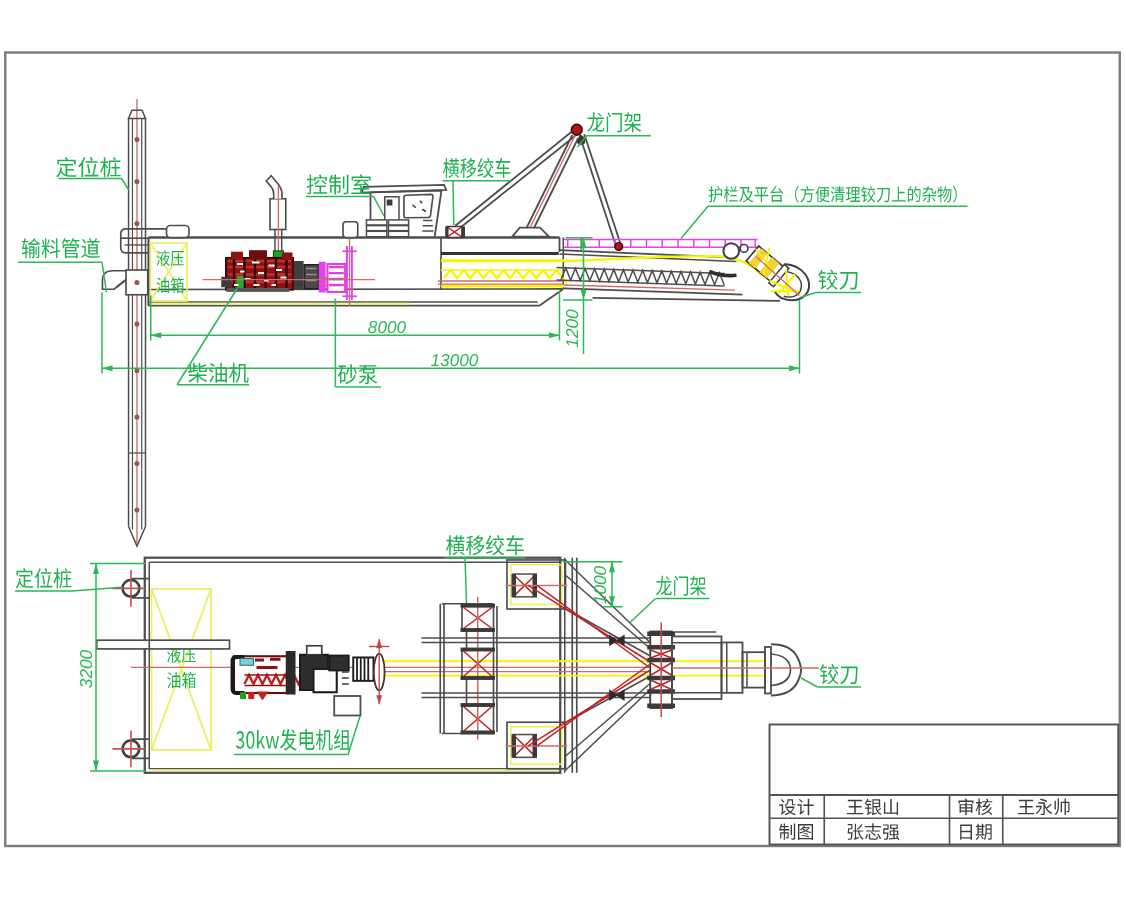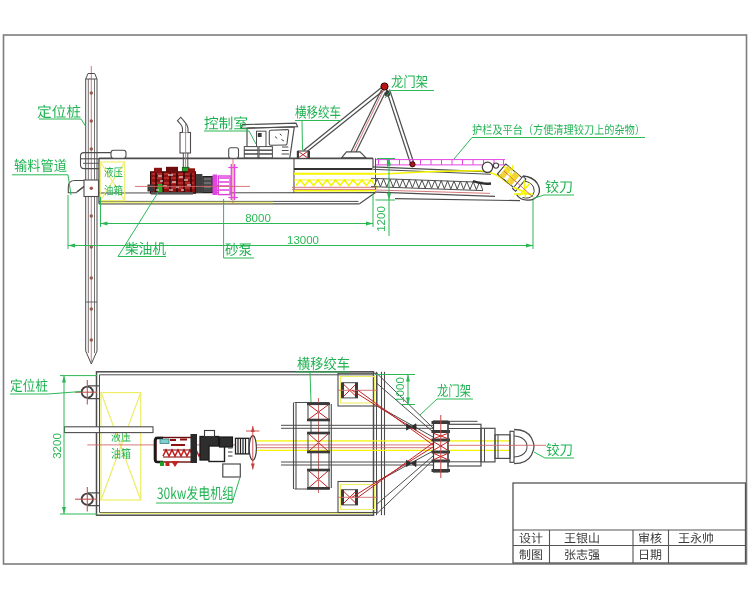--- a/index.html
+++ b/index.html
@@ -1,16 +1,16 @@
 <!DOCTYPE html>
 <html><head>
 <meta charset="utf-8">
 <style>
   html,body{margin:0;padding:0;background:#ffffff;}
-  .wrap{width:750px;height:600px;position:relative;background:#1d4ed8;overflow:hidden;}
+  .wrap{width:750px;height:600px;position:relative;background:#1d4ed8;overflow:hidden;font-style:italic;}
   text{font-family:"Liberation Sans",sans-serif;}
 </style>
 </head>
 <body>
 <div class="wrap">
 <svg width="750" height="600" viewBox="0 0 750 600">
 <rect x="0" y="0" width="750" height="600" fill="#ffffff"></rect>
 
 <rect x="3.5" y="35" width="743" height="529" fill="none" stroke="#7d7d7d" stroke-width="1.6"></rect>
 

